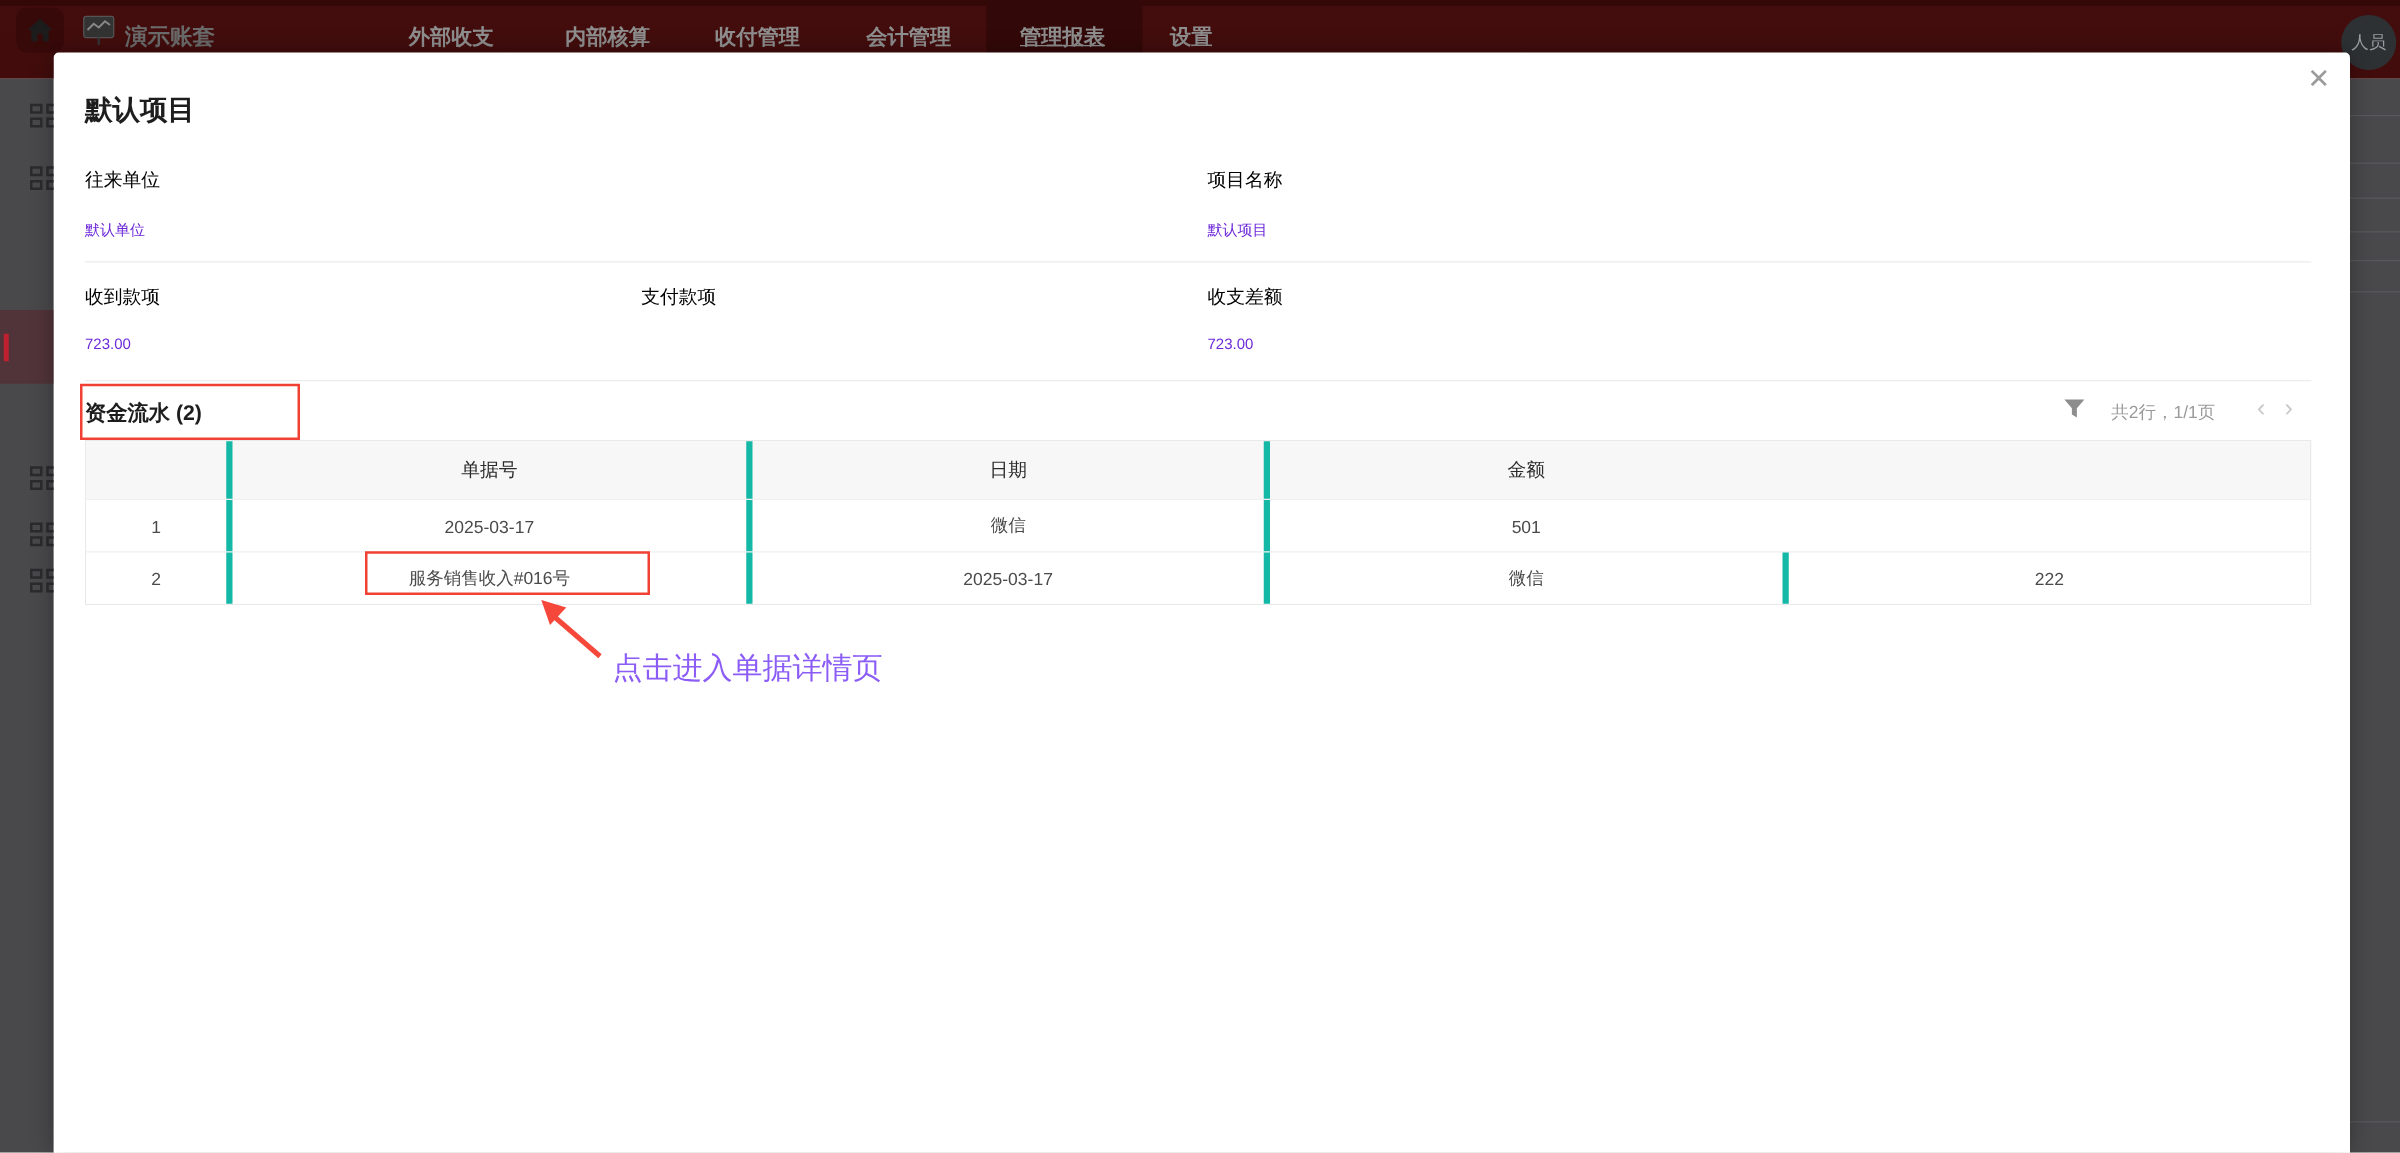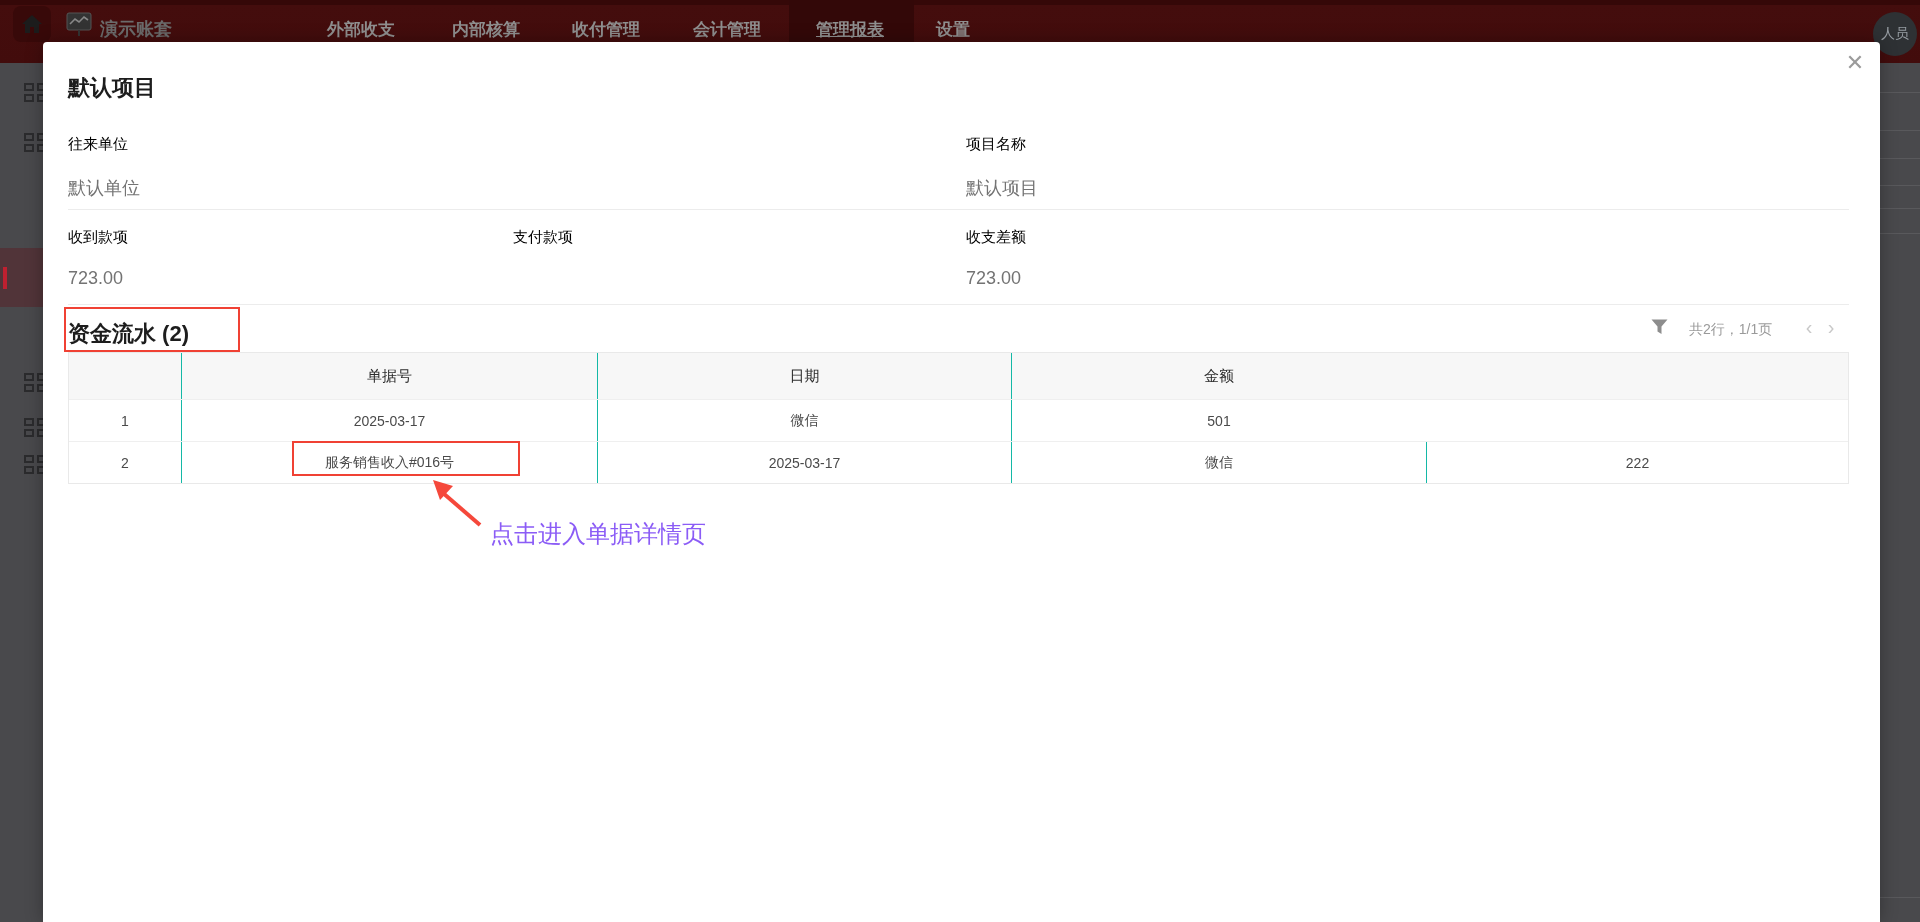--- a/index.html
+++ b/index.html
@@ -32,43 +32,43 @@
   .side-active { position:absolute; left:0; top:185px; width:43px; height:59px; background:#513439; }
   .side-active-bar { position:absolute; left:3px; top:19px; width:4px; height:22px; background:#bf2030; }
 
   
   .modal { position:absolute; left:43px; top:42px; width:1837px; height:880px; background:#fff;
            border-radius:4px 4px 0 0; box-shadow:0 0 18px rgba(0,0,0,.3); z-index:2; }
   .close-btn { position:absolute; right:12px; top:8px; width:26px; height:26px; font-size:22px; line-height:26px;
                text-align:center; color:#9b9b9b; cursor:pointer; }
   .modal-title { position:absolute; left:25px; top:31px; font-size:22px; font-weight:700; color:#1d1d1d; }
   .f-label { position:absolute; font-size:15px; color:#000000; }
-  .f-value { position:absolute; font-size:18px; color:#737373; }
+  .f-value { position:absolute; font-size:12px; color:#6d28d9; }
   .r1l { top:93px; } .r1v { top:134px; } .r2l { top:186px; } .r2v { top:226px; }
   .c1 { left:25px; } .c2 { left:470px; } .c3 { left:923px; }
   .divider { position:absolute; left:25px; width:1781px; height:1px; background:#ececec; }
   .div1 { top:167px; } .div2 { top:262px; }
 
-  .section-title { position:absolute; left:25px; top:277px; font-size:22px; font-weight:700; color:#1d1d1d; }
+  .section-title { position:absolute; left:25px; top:277px; font-size:17px; font-weight:700; color:#1d1d1d; }
   .anno-box-1 { position:absolute; left:21px; top:265px; width:176px; height:45px;
                 border:2px solid #f04134; z-index:4; }
   .anno-box-2 { position:absolute; left:249px; top:399px; width:228px; height:35px;
                 border:2px solid #f04134; z-index:4; }
   .filter-wrap { position:absolute; left:1608px; top:277px; }
   .pag-text { position:absolute; left:1646px; top:279px; font-size:14px; color:#9a9a9a; }
   .pager { position:absolute; left:1755px; top:274px; display:flex; }
   .pager span { width:22px; font-size:20px; color:#c8c8c8; text-align:center; cursor:pointer; }
 
   
   .grid-table { position:absolute; left:25px; top:310px; width:1781px; border:1px solid #e9e9e9; }
   .t-row { display:grid; grid-template-columns:112px 416px 414px 415px 1fr; }
   .t-head { height:46px; background:#f7f7f7; }
   .t-body { height:42px; background:#fff; border-top:1px solid #efefef; }
   .t-cell { display:flex; align-items:center; justify-content:center; font-size:14px; color:#4a4a4a;
-            border-left:1px solid #14b8a6; overflow:hidden; }
+            border-left:5px solid #14b8a6; overflow:hidden; }
   .t-cell:first-child { border-left:none; }
   .t-head .t-cell { font-size:15px; color:#2b2b2b; }
 
   
   .anno-arrow { position:absolute; left:370px; top:437px; z-index:4; }
   .anno-text { position:absolute; left:447px; top:476px; font-size:24px; color:#8b5cf6; z-index:4; }
 </style>
 </head>
 <body>
 

